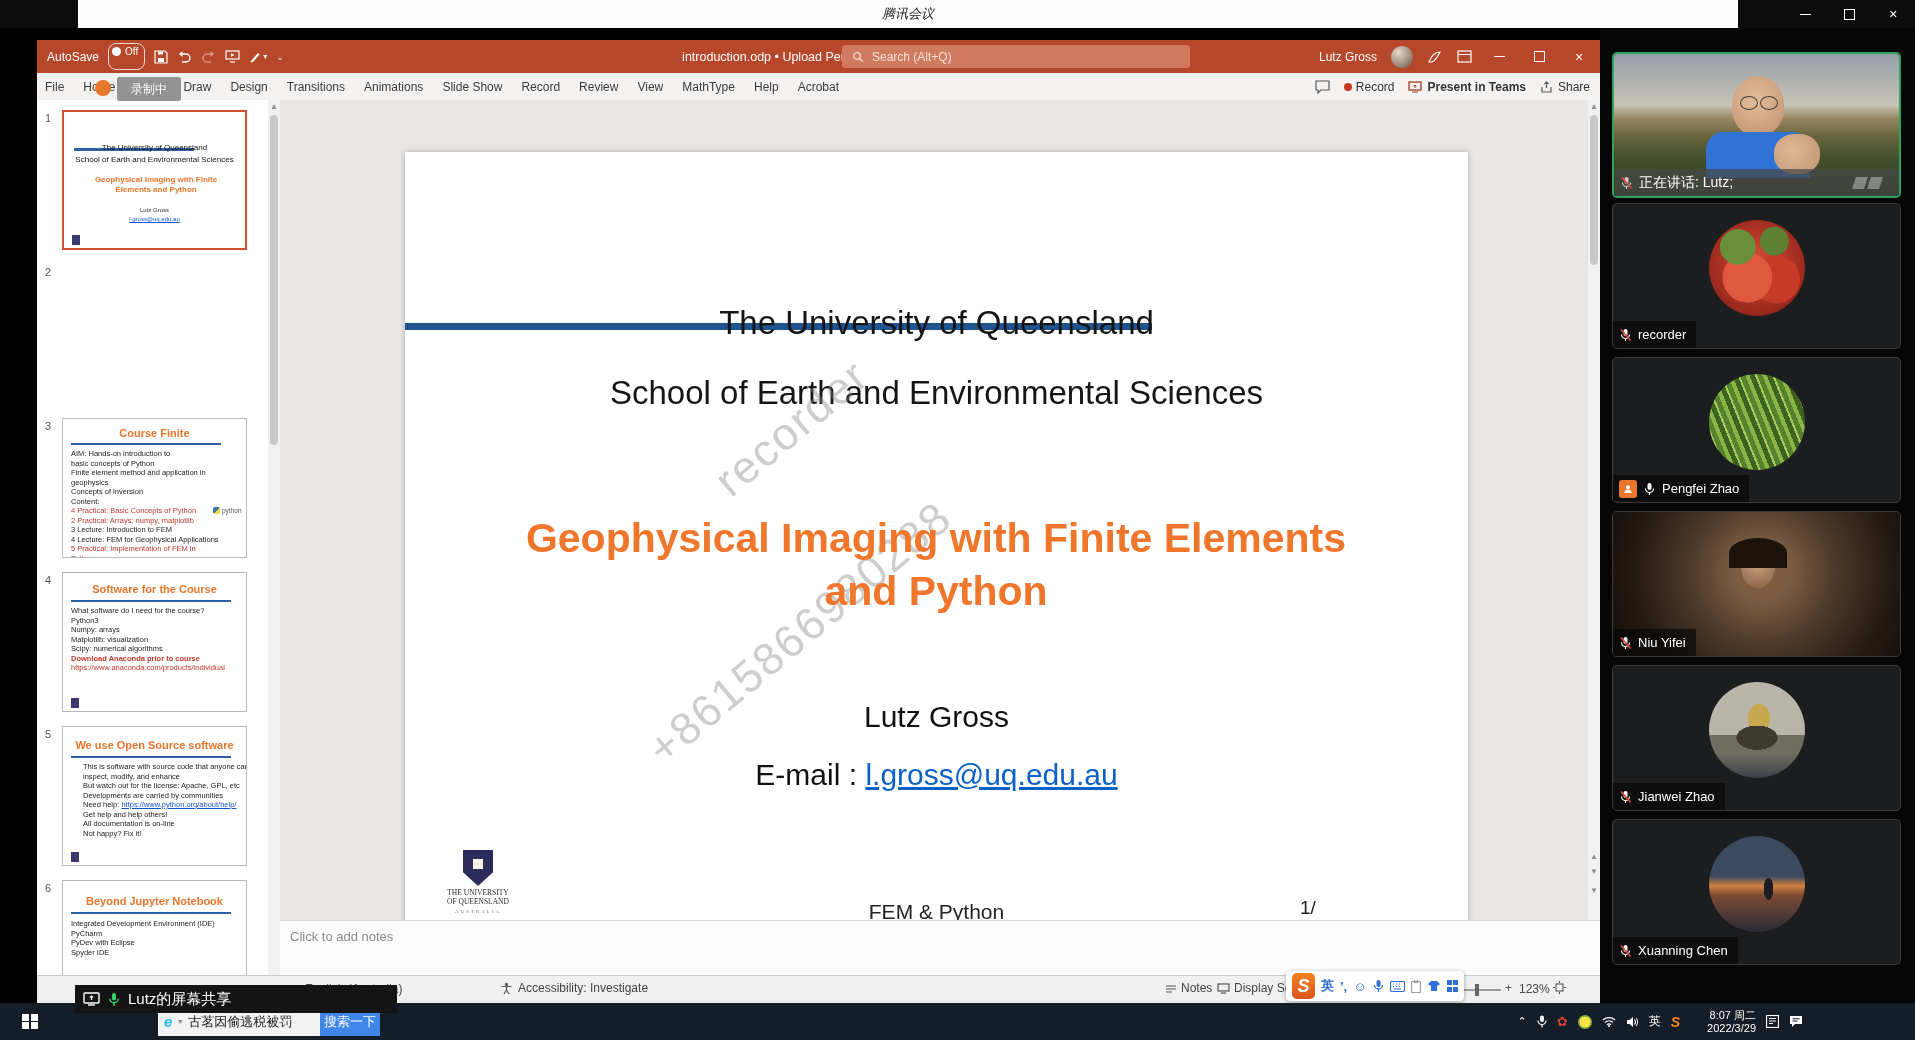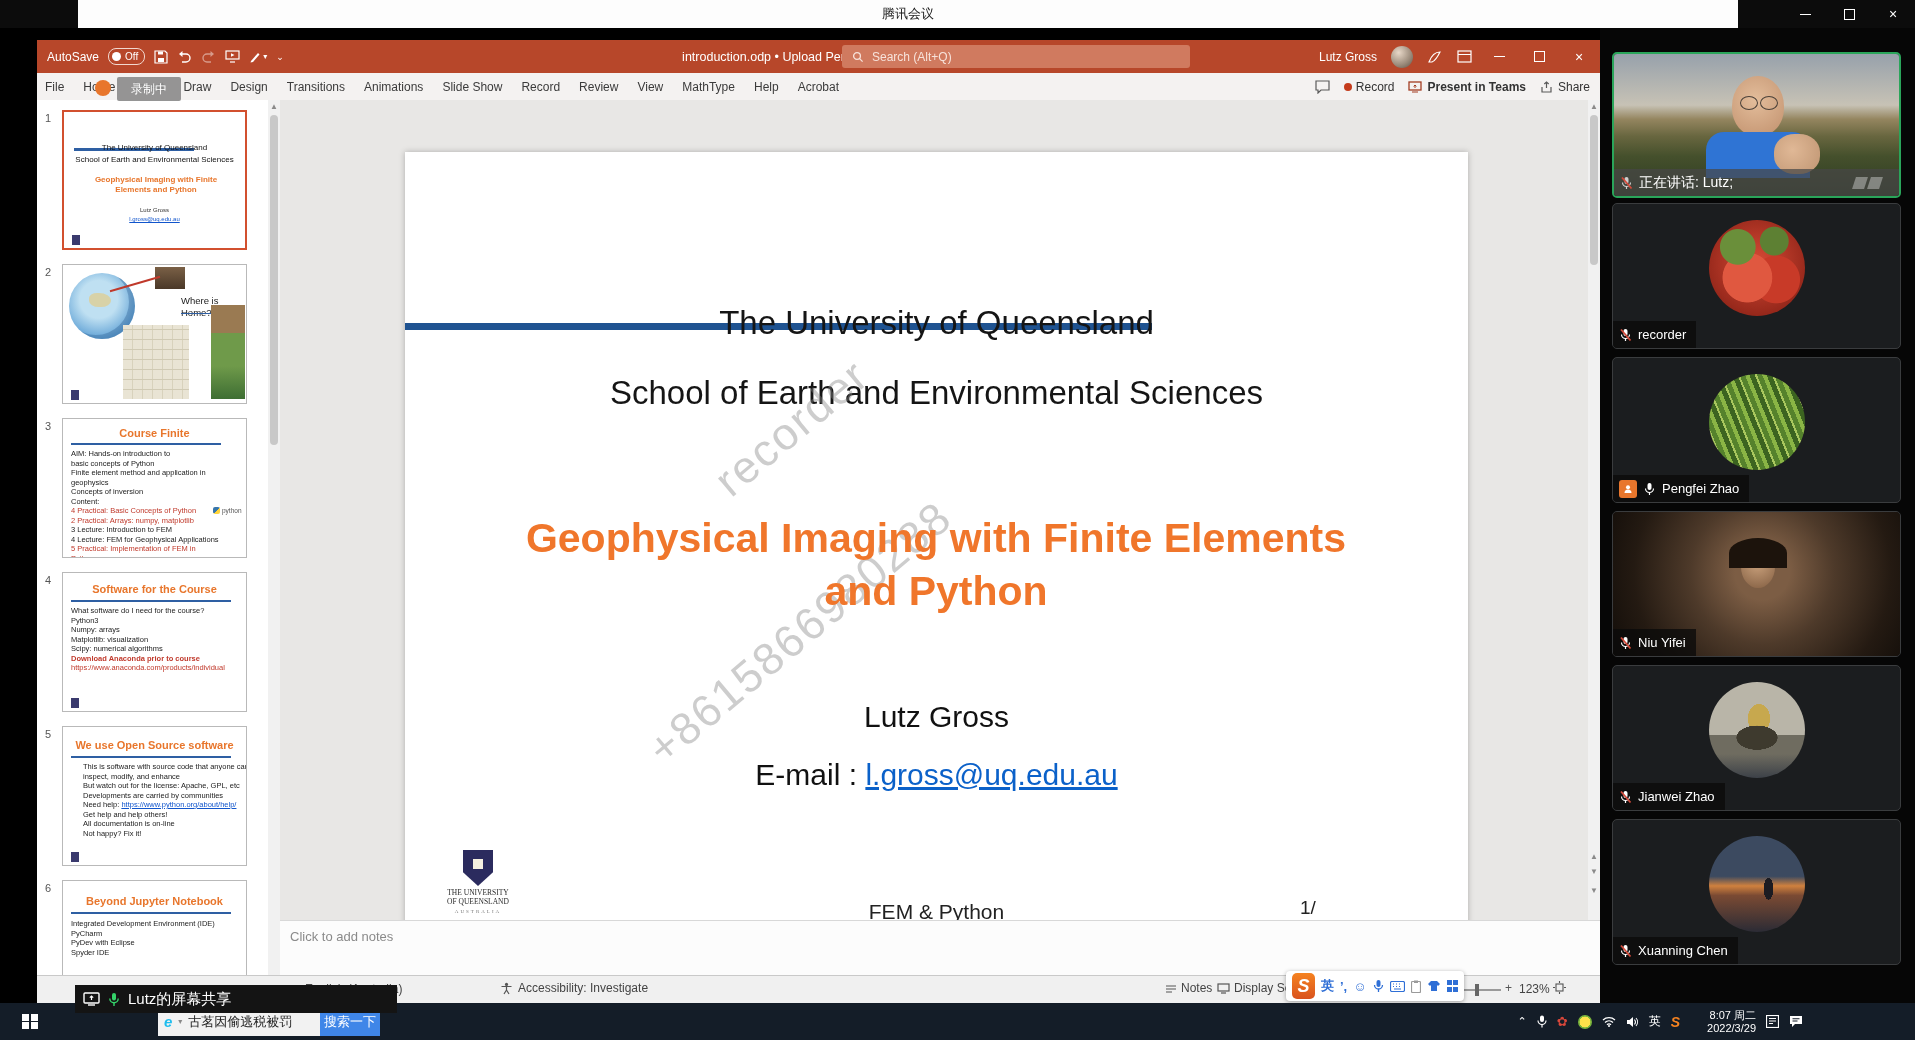--- a/index.html
+++ b/index.html
@@ -1,31 +1,31 @@
 <!DOCTYPE html>
 <html><head>
 <meta charset="utf-8">
 <style>
   html,body{margin:0;padding:0;background:#000;width:1915px;height:1040px;overflow:hidden;
     font-family:"Liberation Sans",sans-serif;-webkit-font-smoothing:antialiased;}
   .ab{position:absolute;}
   .flex{display:flex;align-items:center;}
   
-  .mtitle{left:0;top:0;width:1915px;height:28px;background:#0c0c0c;}
+  .mtitle{left:0;top:0;width:1915px;height:28px;background:#0c0c0c;font-style:italic;}
   .mtitle .white{left:78px;top:0;width:1660px;height:28px;background:#fdfdfd;}
   .mtitle .ttl{width:100%;text-align:center;line-height:28px;font-size:13px;color:#1a1a1a;}
   .winbtns{right:0;top:0;height:28px;display:flex;}
   .winbtn{width:44px;height:28px;display:flex;align-items:center;justify-content:center;color:#fff;font-size:14px;}
   .glyph-min{display:inline-block;width:11px;border-bottom:1.5px solid #fff;}
   .glyph-max{display:inline-block;width:9px;height:9px;border:1.2px solid #fff;}
   
   .ppt{left:37px;top:40px;width:1790px;height:963px;background:#fff;}
   .ppt-tb{left:0;top:0;width:1563px;height:33px;background:#b7472a;color:#fff;font-size:12px;}
   .qat{left:10px;top:0;height:33px;gap:9px;}
-  .pill{border:1px solid #f2d8cf;border-radius:8px;height:15px;padding:0 6px 0 3px;display:flex;align-items:center;gap:4px;font-size:10px;}
+  .pill{border:1px solid #f2d8cf;border-radius:8px;height:15px;padding:0 6px 10px 3px;display:flex;align-items:center;gap:4px;font-size:10px;}
   .pill .dot{width:9px;height:9px;border-radius:50%;background:#fff;}
   .fname{left:480px;top:0;width:530px;height:33px;justify-content:center;gap:6px;font-size:12.5px;color:#fff;}
   .search{left:805px;top:5px;width:348px;height:23px;background:#d07a5f;border-radius:3px;color:#f7e2da;font-size:12px;gap:8px;padding-left:10px;box-sizing:border-box;}
   .tb-right{right:8px;top:0;height:33px;gap:14px;}
   .avatar-s{width:22px;height:22px;border-radius:50%;background:radial-gradient(circle at 35% 30%,#e8d8c8,#9a8a7a 60%,#5a5248);}
   
   .ribbon{left:0;top:33px;width:1563px;height:27px;background:#f4f2f1;border-bottom:1px solid #dcdad8;}
   .tabs{left:8px;top:0;height:27px;gap:19px;font-size:12px;color:#3b3b3b;}
   .ract{right:10px;top:0;height:27px;gap:14px;font-size:12px;color:#a33c22;}
   .recdot{width:8px;height:8px;border-radius:50%;background:#c43b1b;display:inline-block;margin-right:4px;}
@@ -248,31 +248,20 @@
       <div class="ab" style="left:10px;top:36px;width:120px;height:2.5px;background:#2e5fa3"></div>
       <div class="ab" style="top:31px;width:100%;text-align:center;font-size:8px;color:#111">The University of Queensland</div>
       <div class="ab" style="top:43px;width:100%;text-align:center;font-size:8px;color:#111">School of Earth and Environmental Sciences</div>
       <div class="ab" style="top:63px;left:12px;width:160px;text-align:center;font-size:8px;line-height:10px;font-weight:bold;color:#e8762c">Geophysical Imaging with Finite Elements and Python</div>
       <div class="ab" style="top:95px;width:100%;text-align:center;font-size:6px;color:#333">Lutz Gross</div>
       <div class="ab blue" style="top:104px;width:100%;text-align:center;font-size:6px">l.gross@uq.edu.au</div>
       <div class="tfoot"></div>
     </div>
 
     <span class="tnum" style="top:166px">2</span>
-    <div class="tframe" style="top:164px">
-      <div class="ab" style="left:6px;top:8px;width:66px;height:66px;border-radius:50%;background:radial-gradient(circle at 45% 40%,#bfe0f2 0 35%,#6aa8d8 70%,#3f77ae);box-shadow:inset -6px -4px 0 rgba(40,90,140,.35)"></div>
-      <div class="ab" style="left:26px;top:28px;width:22px;height:14px;background:#d8d2a8;border-radius:40% 60% 50% 50%"></div>
-      <div class="ab" style="left:92px;top:2px;width:30px;height:22px;background:linear-gradient(#7a6046,#4a3828)"></div>
-      <div class="ab" style="left:46px;top:18px;width:52px;height:2px;background:#c0392b;transform:rotate(-16deg)"></div>
-      <div class="ab" style="left:118px;top:30px;font-size:9.5px;color:#222">Where is</div>
-      <div class="ab" style="left:118px;top:42px;font-size:9.5px;color:#222;text-decoration:line-through;text-decoration-color:#2e5fa3">Home?</div>
-      <div class="ab" style="left:60px;top:60px;width:66px;height:74px;background:#e9e4d4;background-image:repeating-linear-gradient(0deg,transparent 0 9px,#d0cab4 9px 10px),repeating-linear-gradient(90deg,transparent 0 9px,#d8d2bc 9px 10px)"></div>
-      <div class="ab" style="left:148px;top:40px;width:34px;height:94px;background:linear-gradient(#9a7a52 0 30%,#6f9a4a 30% 65%,#3e6e33)"></div>
-      <div class="tfoot"></div>
-    </div>
 
     <span class="tnum" style="top:320px">3</span>
     <div class="tframe" style="top:318px">
       <div class="tt ab" style="top:8px">Course Finite</div>
       <div class="trule ab" style="left:8px;top:24px;width:150px"></div>
       <div class="ab" style="left:8px;top:30px;width:150px">
         <div class="tb">AIM: Hands-on introduction to</div>
         <div class="tb">basic concepts of Python</div>
         <div class="tb">Finite element method and application in geophysics</div>
         <div class="tb">Concepts of inversion</div>

